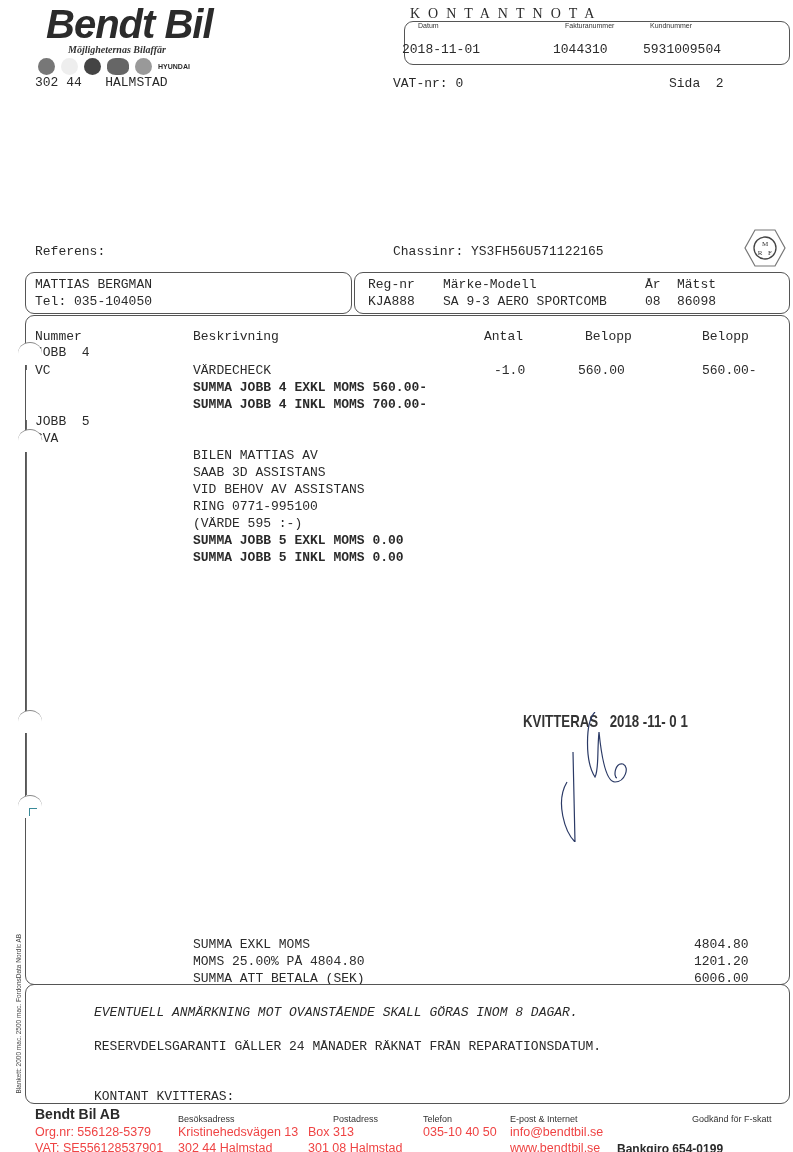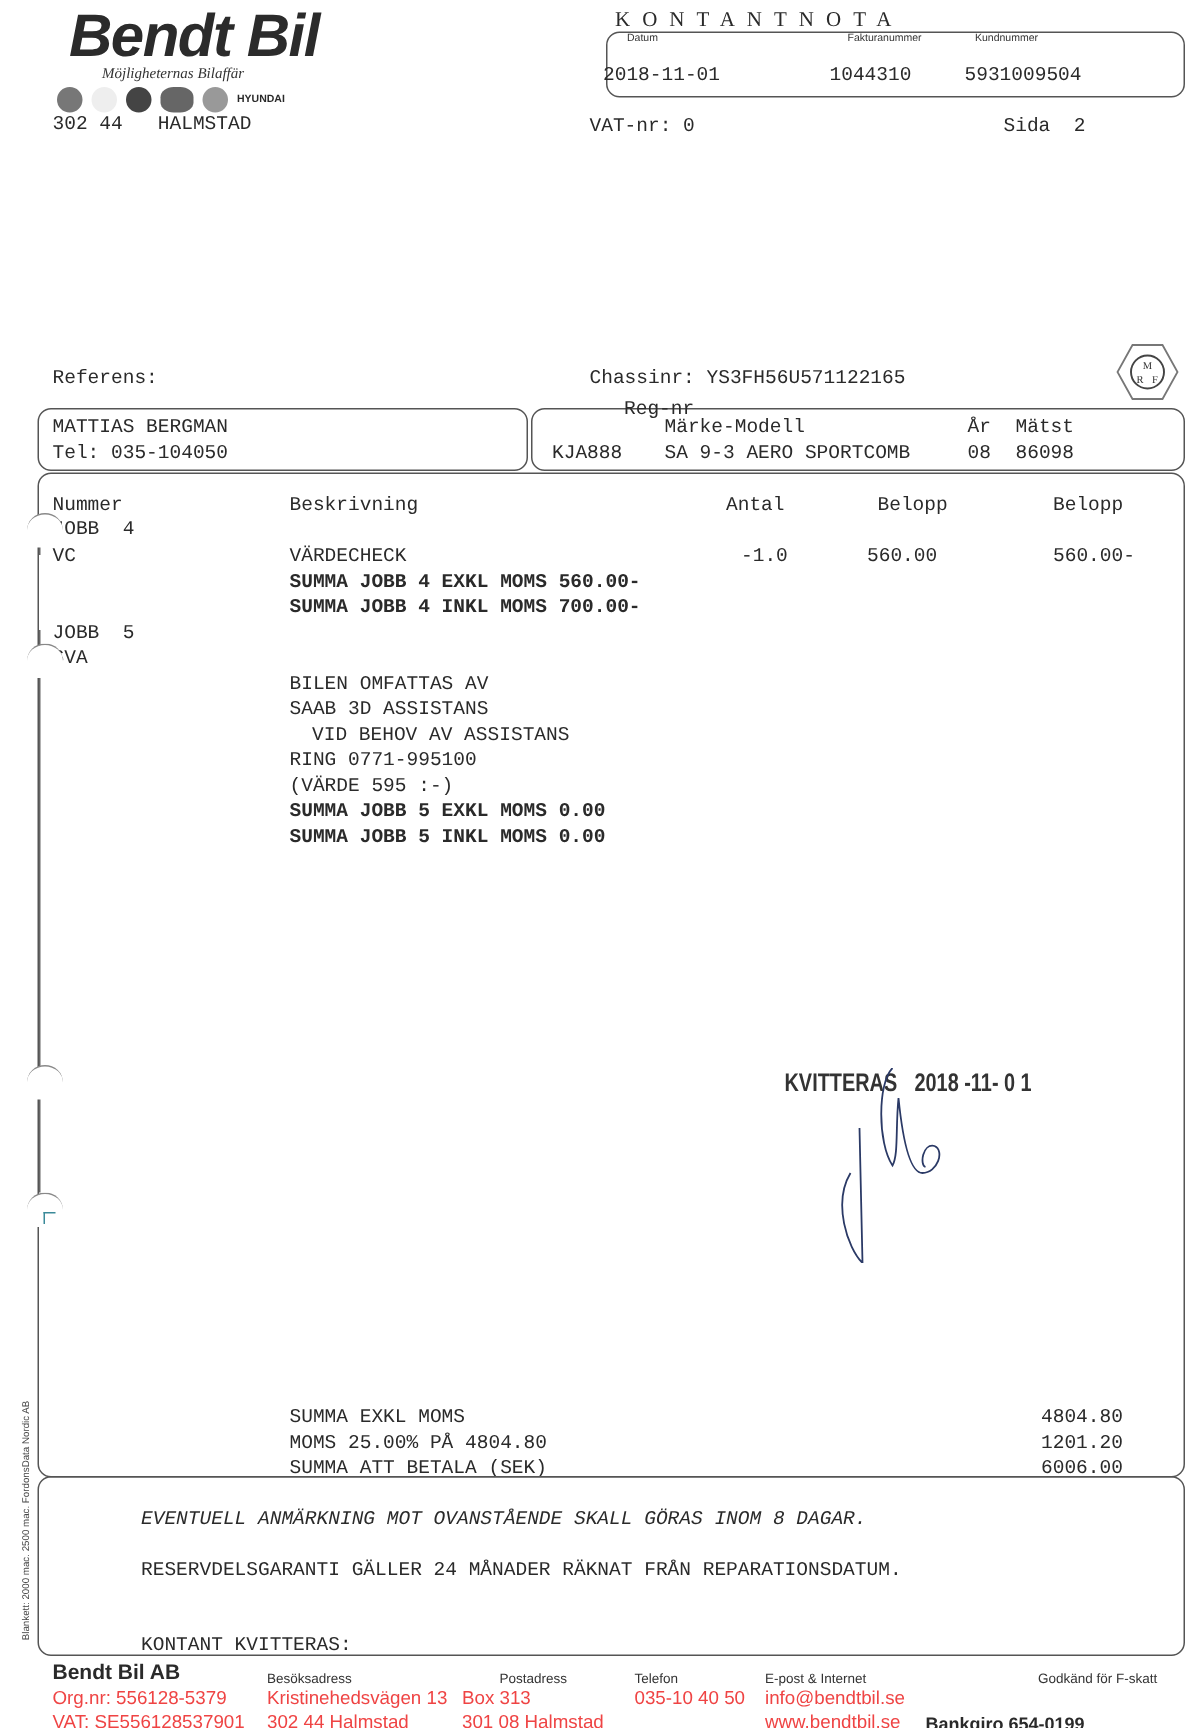--- a/index.html
+++ b/index.html
@@ -3,21 +3,21 @@
 <meta charset="utf-8">
 <style>
   html, body { margin:0; padding:0; background:#fff; }
   body { width:793px; height:1152px; position:relative; overflow:hidden; font-family:"Liberation Mono", "DejaVu Sans Mono", monospace; color:#2a2a2a; }
   .abs { position:absolute; }
   .mono { font-family:"Liberation Mono","DejaVu Sans Mono", monospace; font-size:13px; line-height:17px; white-space:pre; }
   .bold { font-weight:bold; }
   .sans { font-family:"Liberation Sans","DejaVu Sans", sans-serif; }
   .box { position:absolute; border:1.3px solid #555; border-radius:9px; }
   .logo-title { font-family:"Liberation Sans","DejaVu Sans", sans-serif; font-style:italic; font-weight:bold; font-size:40px; letter-spacing:-1px; color:#2b2b2b; }
-  .logo-sub { font-family:"Liberation Serif","DejaVu Serif", serif; font-style:italic; font-weight:normal; font-size:10px; color:#333; }
+  .logo-sub { font-family:"Liberation Serif","DejaVu Serif", serif; font-style:italic; font-weight:bold; font-size:10px; color:#333; }
   .brand-dot { display:inline-block; width:17px; height:17px; border-radius:50%; margin-right:6px; vertical-align:middle; }
   .kontantnota { font-family:"Liberation Serif","DejaVu Serif", serif; font-size:14px; letter-spacing:8px; }
   .tiny { font-family:"Liberation Sans","DejaVu Sans", sans-serif; font-size:7px; color:#333; }
   .footer-small { font-family:"Liberation Sans","DejaVu Sans", sans-serif; font-size:9px; color:#333; }
   .footer-big { font-family:"Liberation Sans","DejaVu Sans", sans-serif; font-size:12.5px; color:#ef4444; line-height:15px; }
   .stamp { font-family:"Liberation Sans","DejaVu Sans", sans-serif; font-weight:bold; font-size:17px; transform:scaleX(0.78); transform-origin:left; color:#333; }
   .punch { position:absolute; left:18px; width:24px; height:22px; border-top:1.3px solid #888; border-radius:50% 50% 0 0; background:#fff; }
   .vline { position:absolute; left:26px; width:1px; background:#666; }
   .side-text { position:absolute; left:-72px; top:1000px; transform:rotate(-90deg); font-family:"Liberation Sans","DejaVu Sans", sans-serif; font-size:6.5px; color:#444; white-space:nowrap; width:180px; }
 </style>
@@ -54,21 +54,21 @@
     <text x="17" y="27" font-size="7" text-anchor="middle" font-family="Liberation Serif, serif" fill="#333">R</text>
     <text x="27" y="27" font-size="7" text-anchor="middle" font-family="Liberation Serif, serif" fill="#333">F</text>
   </svg>
 </div>
 
 <div class="box" style="left:25px;top:272px;width:325px;height:40px;"></div>
 <div class="abs mono" style="left:35px;top:276px;">MATTIAS BERGMAN</div>
 <div class="abs mono" style="left:35px;top:293px;">Tel: 035-104050</div>
 
 <div class="box" style="left:354px;top:272px;width:434px;height:40px;"></div>
-<div class="abs mono" style="left:368px;top:264px;margin-left:48px;">Reg-nr</div>
+<div class="abs mono" style="left:368px;top:276px;">Reg-nr</div>
 <div class="abs mono" style="left:443px;top:276px;">Märke-Modell</div>
 <div class="abs mono" style="left:645px;top:276px;">År</div>
 <div class="abs mono" style="left:677px;top:276px;">Mätst</div>
 <div class="abs mono" style="left:368px;top:293px;">KJA888</div>
 <div class="abs mono" style="left:443px;top:293px;">SA 9-3 AERO SPORTCOMB</div>
 <div class="abs mono" style="left:645px;top:293px;">08</div>
 <div class="abs mono" style="left:677px;top:293px;">86098</div>
 
 <div class="box" style="left:25px;top:315px;width:763px;height:668px;border-bottom-left-radius:9px;"></div>
 
@@ -85,23 +85,23 @@
 <div class="abs mono" style="left:494px;top:362px;">-1.0</div>
 <div class="abs mono" style="left:578px;top:362px;">560.00</div>
 <div class="abs mono" style="left:702px;top:362px;">560.00-</div>
 
 <div class="abs mono bold" style="left:193px;top:379px;">SUMMA JOBB 4 EXKL MOMS 560.00-</div>
 <div class="abs mono bold" style="left:193px;top:396px;">SUMMA JOBB 4 INKL MOMS 700.00-</div>
 
 <div class="abs mono" style="left:35px;top:413px;">JOBB  5</div>
 <div class="abs mono" style="left:35px;top:430px;">SVA</div>
 
-<div class="abs mono" style="left:193px;top:447px;">BILEN OMFATTAS AV</div>
+<div class="abs mono" style="left:193px;top:447px;">BILEN MATTIAS AV</div>
 <div class="abs mono" style="left:193px;top:464px;">SAAB 3D ASSISTANS</div>
-<div class="abs mono" style="left:208px;top:481px;">VID BEHOV AV ASSISTANS</div>
+<div class="abs mono" style="left:193px;top:481px;">VID BEHOV AV ASSISTANS</div>
 <div class="abs mono" style="left:193px;top:498px;">RING 0771-995100</div>
 <div class="abs mono" style="left:193px;top:515px;">(VÄRDE 595 :-)</div>
 <div class="abs mono bold" style="left:193px;top:532px;">SUMMA JOBB 5 EXKL MOMS 0.00</div>
 <div class="abs mono bold" style="left:193px;top:549px;">SUMMA JOBB 5 INKL MOMS 0.00</div>
 
 <div class="abs stamp" style="left:523px;top:712px;">
   <span>KVITTERAS</span>
   <span style="margin-left:10px;">2018 -11- 0 1</span>
 </div>
 <div class="abs" style="left:555px;top:712px;">

